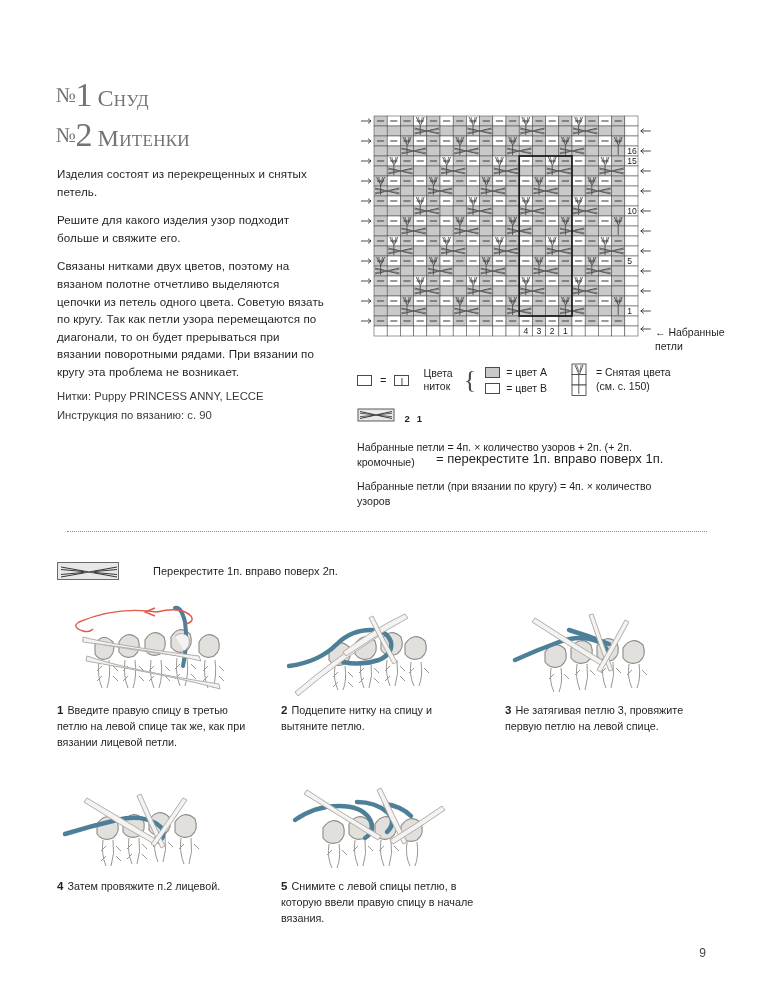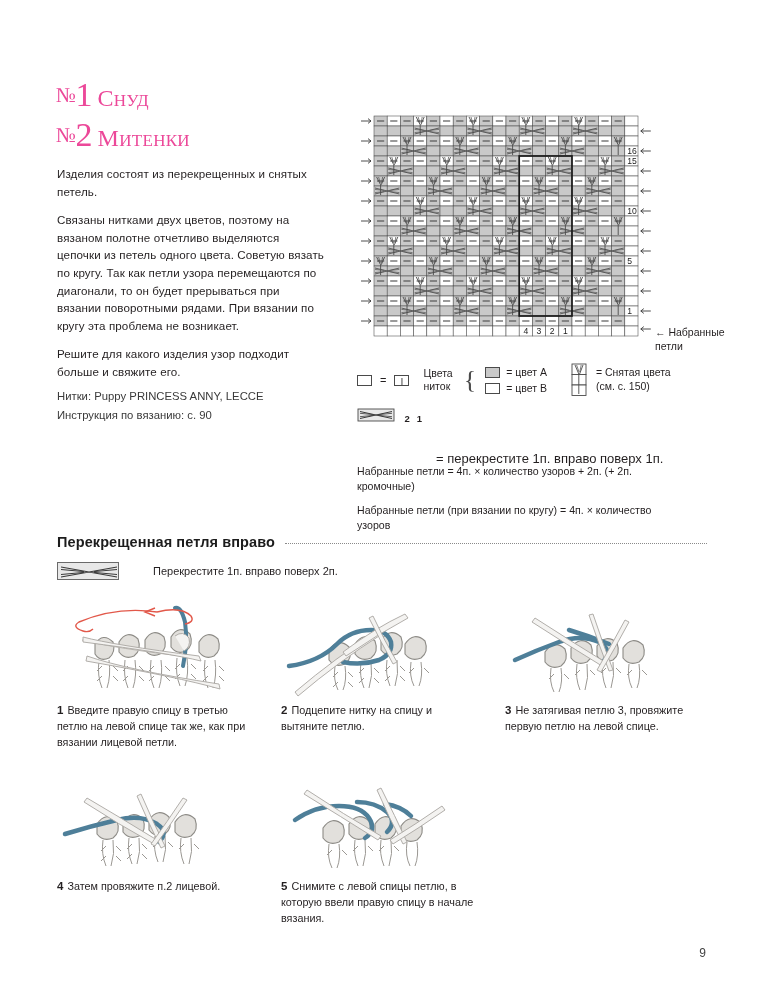--- a/index.html
+++ b/index.html
@@ -11,21 +11,21 @@
     color: #231f20;
     position: relative;
     overflow: hidden;
   }
   .page { position: relative; width: 762px; height: 1000px; }
 
   
   .title-block { position: absolute; left: 56px; top: 78px; }
   .title-line {
     font-family: "Liberation Serif", serif;
-    color: #ec4899;
+    color: #737373;
     line-height: 1.0;
     margin-bottom: 6px;
     white-space: nowrap;
   }
   .no-mark { font-size: 21px; vertical-align: 4px; letter-spacing: -0.5px; }
   .big-num { font-size: 34px; font-family: "Liberation Serif", serif; }
   .title-word { font-size: 24px; font-variant: small-caps; letter-spacing: 0.3px; margin-left: 5px; }
 
   
   .intro { position: absolute; left: 57px; top: 165px; width: 268px; }
@@ -63,21 +63,21 @@
   .brace { font-size: 26px; color: #4a4a4a; line-height: 0.8; font-family: "Liberation Serif", serif; margin: 0 1px 0 3px; }
   .brace-col { display: flex; flex-direction: column; gap: 4px; }
   .brace-item { display: flex; align-items: center; gap: 6px; font-size: 10.5px; }
   .slip-group { display: flex; align-items: center; gap: 7px; margin-left: 14px; }
   .slip-txt { font-size: 10.5px; line-height: 1.3; }
 
   .legend-cross { position: absolute; left: 357px; top: 408px; display: flex; align-items: flex-start; gap: 7px; }
   .cross-note { font-size: 13px; padding-top: 3px; margin-top: 40px; }
   .cross-nums { font-size: 9.5px; color: #231f20; margin-top: 1px; letter-spacing: 7px; padding-left: 5px; font-weight: bold; }
 
-  .formulas { position: absolute; left: 357px; top: 464px; width: 330px; }
+  .formulas { position: absolute; left: 357px; top: 440px; width: 330px; }
   .formulas p { margin: 0 0 9px 0; font-size: 10.6px; line-height: 1.42; color: #231f20; }
 
   
   .section-head { position: absolute; left: 57px; top: 534px; width: 650px; display: flex; align-items: baseline; }
   .section-title { font-size: 14.5px; font-weight: bold; color: #1c1c1c; white-space: nowrap; letter-spacing: 0.1px; }
   .dots { flex: 1; border-bottom: 1.4px dotted #8a8a8a; margin-left: 10px; position: relative; top: -3px; }
 
   .tech-row { position: absolute; left: 57px; top: 562px; display: flex; align-items: center; gap: 10px; }
   .cross-sym-box { width: 62px; height: 18px; border: 1px solid #6a6a6a; background: #e8e8e8; position: relative; overflow: hidden; }
   .tech-txt { font-size: 11px; color: #231f20; padding-left: 24px; }
@@ -109,22 +109,22 @@
     <div class="title-line">
       <span class="no-mark">№</span><span class="big-num">1</span><span class="title-word">Снуд</span>
     </div>
     <div class="title-line">
       <span class="no-mark">№</span><span class="big-num">2</span><span class="title-word">Митенки</span>
     </div>
   </div>
 
   <div class="intro">
     <p>Изделия состоят из перекрещенных и снятых петель.</p>
+    <p>Решите для какого изделия узор подходит больше и свяжите его.</p>
     <p>Связаны нитками двух цветов, поэтому на вязаном полотне отчетливо выделяются цепочки из петель одного цвета. Советую вязать по кругу. Так как петли узора перемещаются по диагонали, то он будет прерываться при вязании поворотными рядами. При вязании по кругу эта проблема не возникает.</p>
-    <p>Решите для какого изделия узор подходит больше и свяжите его.</p>
   </div>
 
   <div class="credits">
     <p>Нитки: Puppy PRINCESS ANNY, LECCE</p>
     <p>Инструкция по вязанию: с. 90</p>
   </div>
 
   <div class="chart-wrap">
     <svg class="grid-svg" width="320" height="245" viewBox="0 0 320 245">
       <defs>
@@ -1381,21 +1381,20 @@
     </span>
     <span class="cross-note">= перекрестите 1п. вправо поверх 1п.</span>
   </div>
 
   <div class="formulas">
     <p>Набранные петли = 4п. × количество узоров + 2п. (+ 2п. кромочные)</p>
     <p>Набранные петли (при вязании по кругу) = 4п. × количество узоров</p>
   </div>
 
   <div class="section-head">
-    <span class="section-title">Перекрещенная петля вправо</span>
     <span class="dots"></span>
   </div>
 
   <div class="tech-row">
     <span class="cross-sym-box">
       <svg width="62" height="18" viewBox="0 0 62 18">
         <path d="M3,4 L59,14 M59,4 L3,14" stroke="#3a3a3a" stroke-width="1.2" fill="none"></path>
         <path d="M3,6.5 L26,8.6 M36,8.6 L59,6.5" stroke="#3a3a3a" stroke-width="1" fill="none"></path>
         <path d="M3,11.5 L26,9.4 M36,9.4 L59,11.5" stroke="#3a3a3a" stroke-width="1" fill="none"></path>
       </svg>

